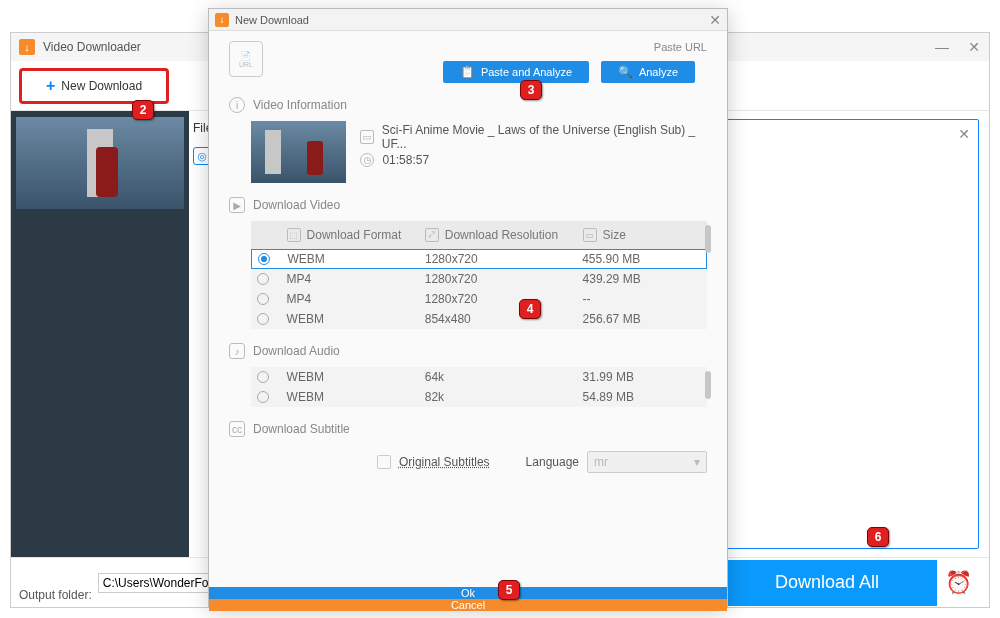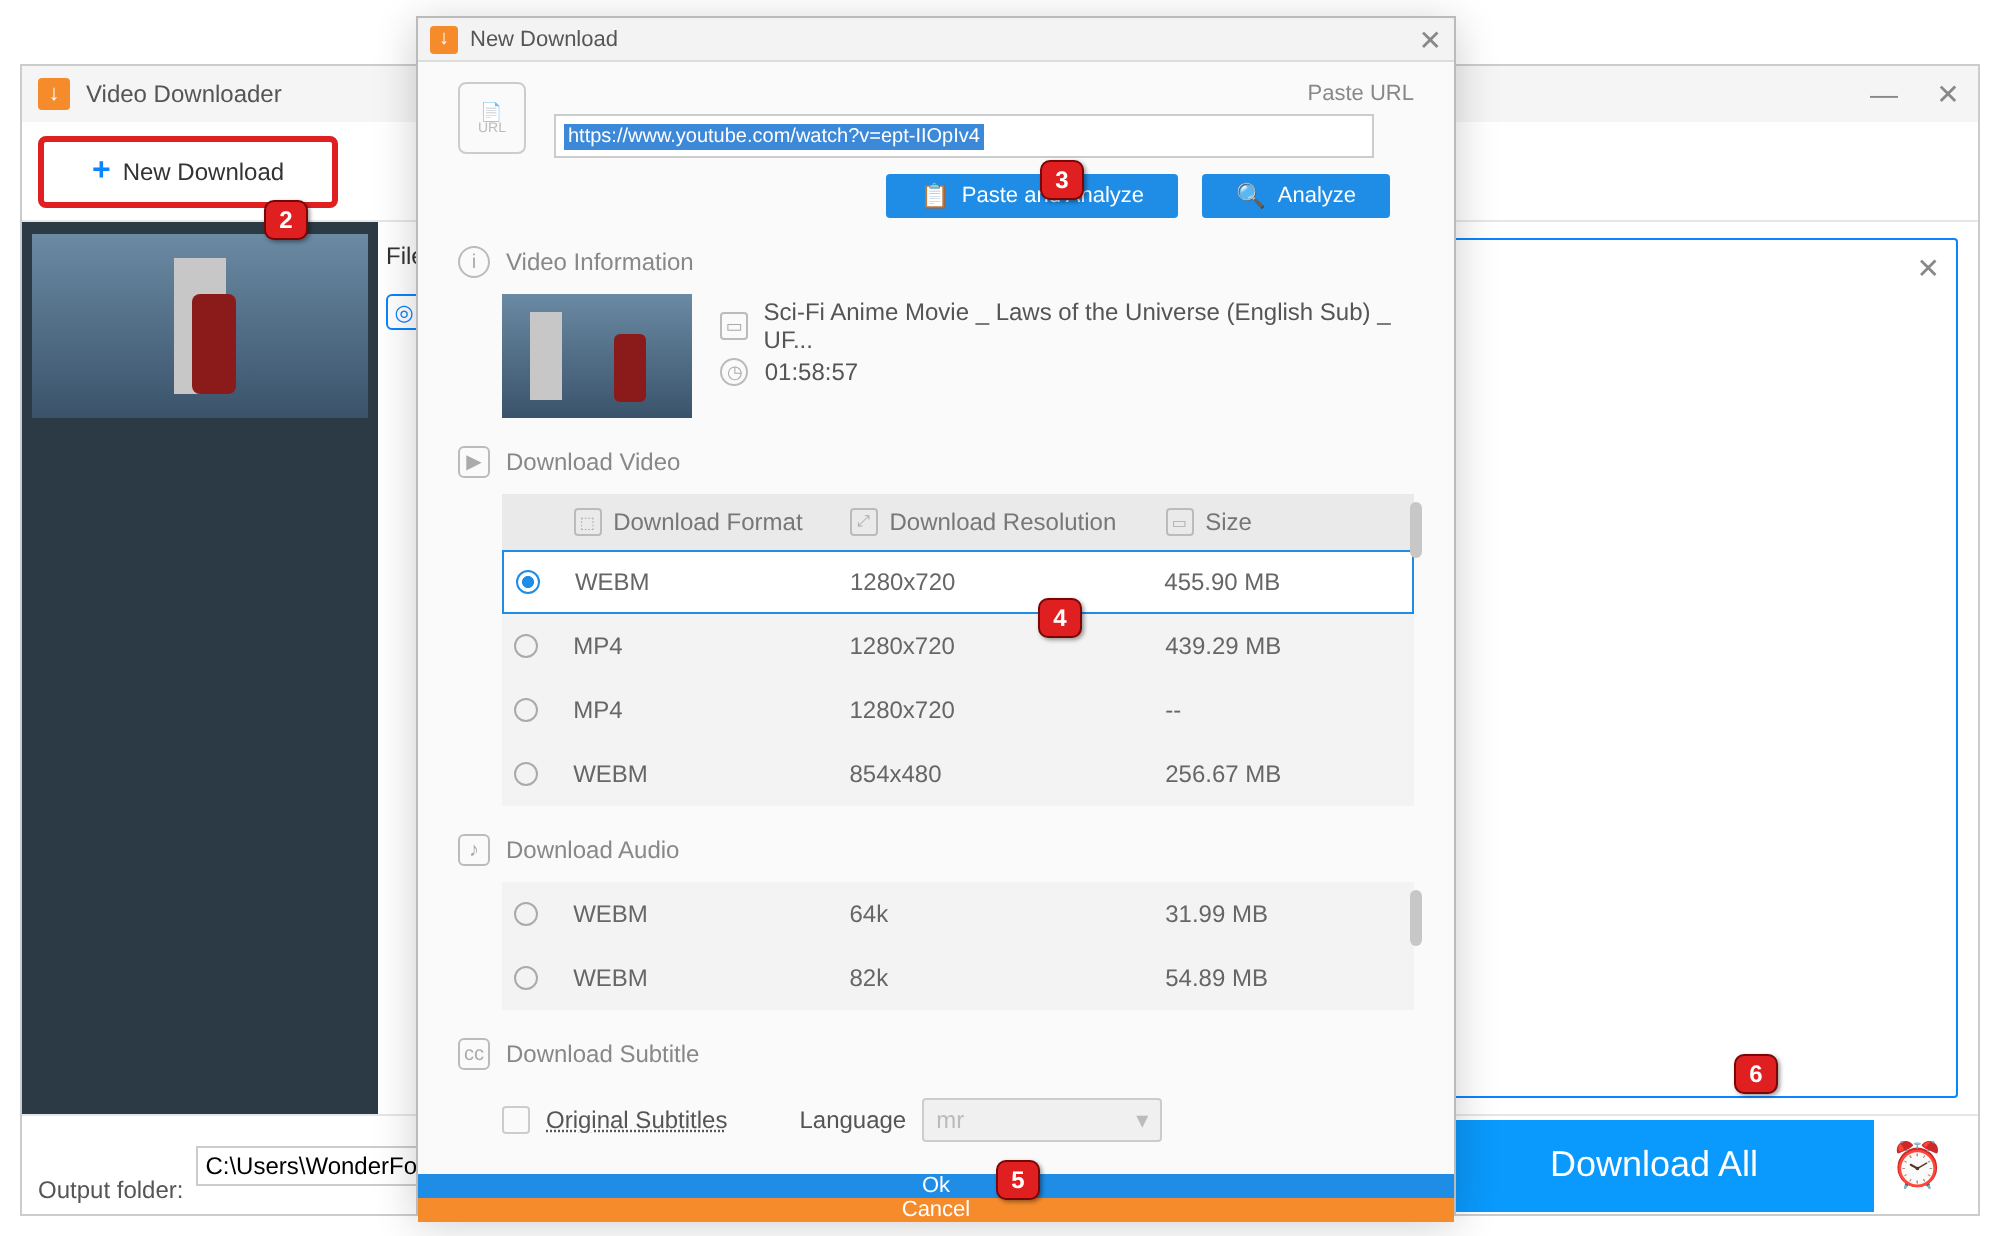--- a/index.html
+++ b/index.html
@@ -61,25 +61,25 @@
   
   .tblwrap{ position:relative; margin-left:22px; margin-top:8px;}
   .tblwrap .sbar{ position:absolute; right:-4px; top:4px; width:6px; height:28px; background:#c7c7c7; border-radius:3px;}
   .tblhead{ display:flex; background:#eaeaea; height:28px; align-items:center; padding:0 6px;}
   .cth{ display:flex; align-items:center; gap:6px; color:#777;}
   .c-radio{ width:30px;}
   .c-fmt{ width:140px;}
   .c-res{ width:160px;}
   .c-size{ width:120px;}
   .thic{ width:14px;height:14px;border:1px solid #bbb; border-radius:2px; font-size:8px; display:flex;align-items:center;justify-content:center;color:#aaa;}
-  .trow{ display:flex; height:32px; align-items:center; padding:0 6px; background:#f3f3f3; color:#666;}
+  .trow{ display:flex; height:20px; align-items:center; padding:0 6px; background:#f3f3f3; color:#666;}
   .trow.sel{ background:#fff; border:1px solid #1f8de6;}
   .radio{ width:12px;height:12px;border:1px solid #aaa; border-radius:50%;}
   .radio.sel{ border-color:#1f8de6; background:radial-gradient(circle,#1f8de6 40%,#fff 45%);}
-  .subwrap{ margin-left:22px; margin-top:14px; display:flex; align-items:center; gap:36px;}
+  .subwrap{ margin-left:22px; margin-top:14px; display:flex; align-items:center; gap:36px;justify-content:flex-end;}
   .cbx{ width:14px;height:14px;border:1px solid #ccc;border-radius:2px;}
   .ul{ text-decoration:underline dotted;}
   .langsel{ display:flex; align-items:center; gap:8px;}
   .langbox{ width:120px;height:22px;border:1px solid #ccc;background:#f0f0f0;color:#bbb; display:flex; align-items:center; padding:0 6px; justify-content:space-between; border-radius:2px;}
   
   #dlg-footer{ position:absolute; bottom:0; left:0; right:0; height:20px; display:flex;flex-direction:column;}
   .obtn{ flex:1; display:flex;align-items:center;justify-content:center;color:#fff;font-size:11px;cursor:default;}
   .obtn.ok{ background:#1f8de6;}
   .obtn.cancel{ background:#f68b2c;}
   
@@ -140,23 +140,20 @@
 
   <div id="dlg-body">
 
     <div class="row1">
       <div class="clip-icon">
           <div>📄</div>
           <div style="font-size:7px">URL</div>
         </div>
       <div class="urlwrap">
         <div class="sec-label">Paste URL</div>
-        <div class="url-input">
-          <span>https://www.youtube.com/watch?v=ept-IIOpIv4</span>
-        </div>
         <div class="btnrow">
           <div class="bluebtn">
             <span class="ic">📋</span>
             <span>Paste and Analyze</span>
           </div>
           <div class="bluebtn an">
             <span class="ic">🔍</span>
             <span>Analyze</span>
           </div>
         </div>

